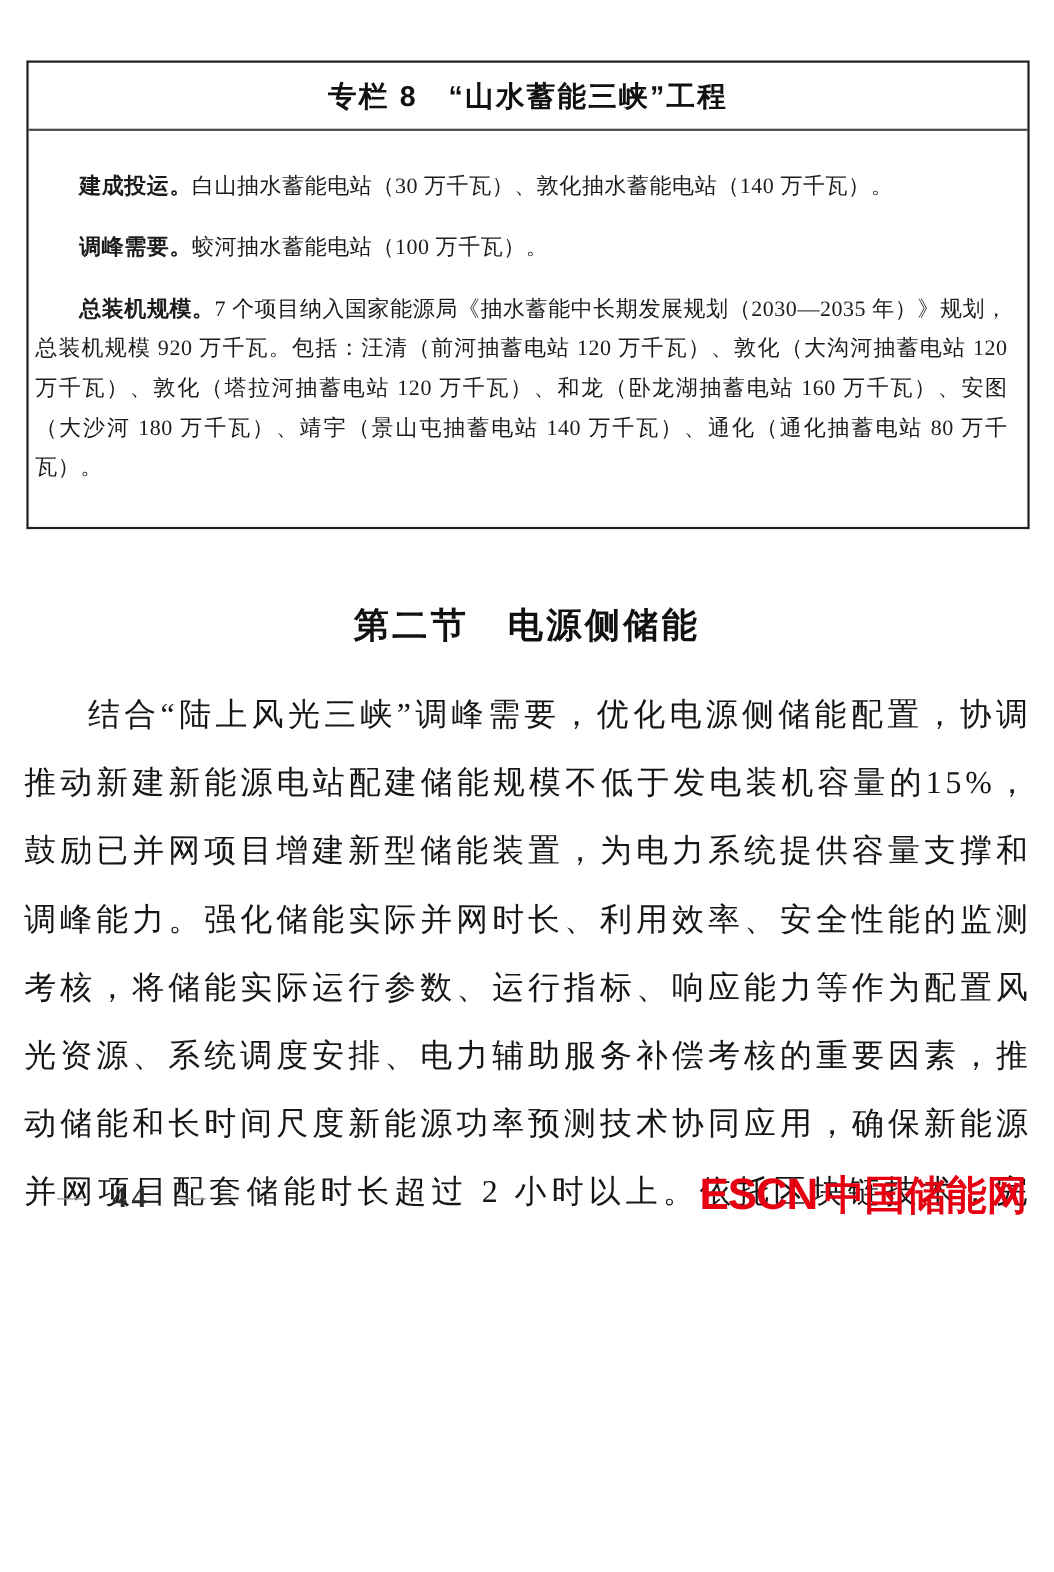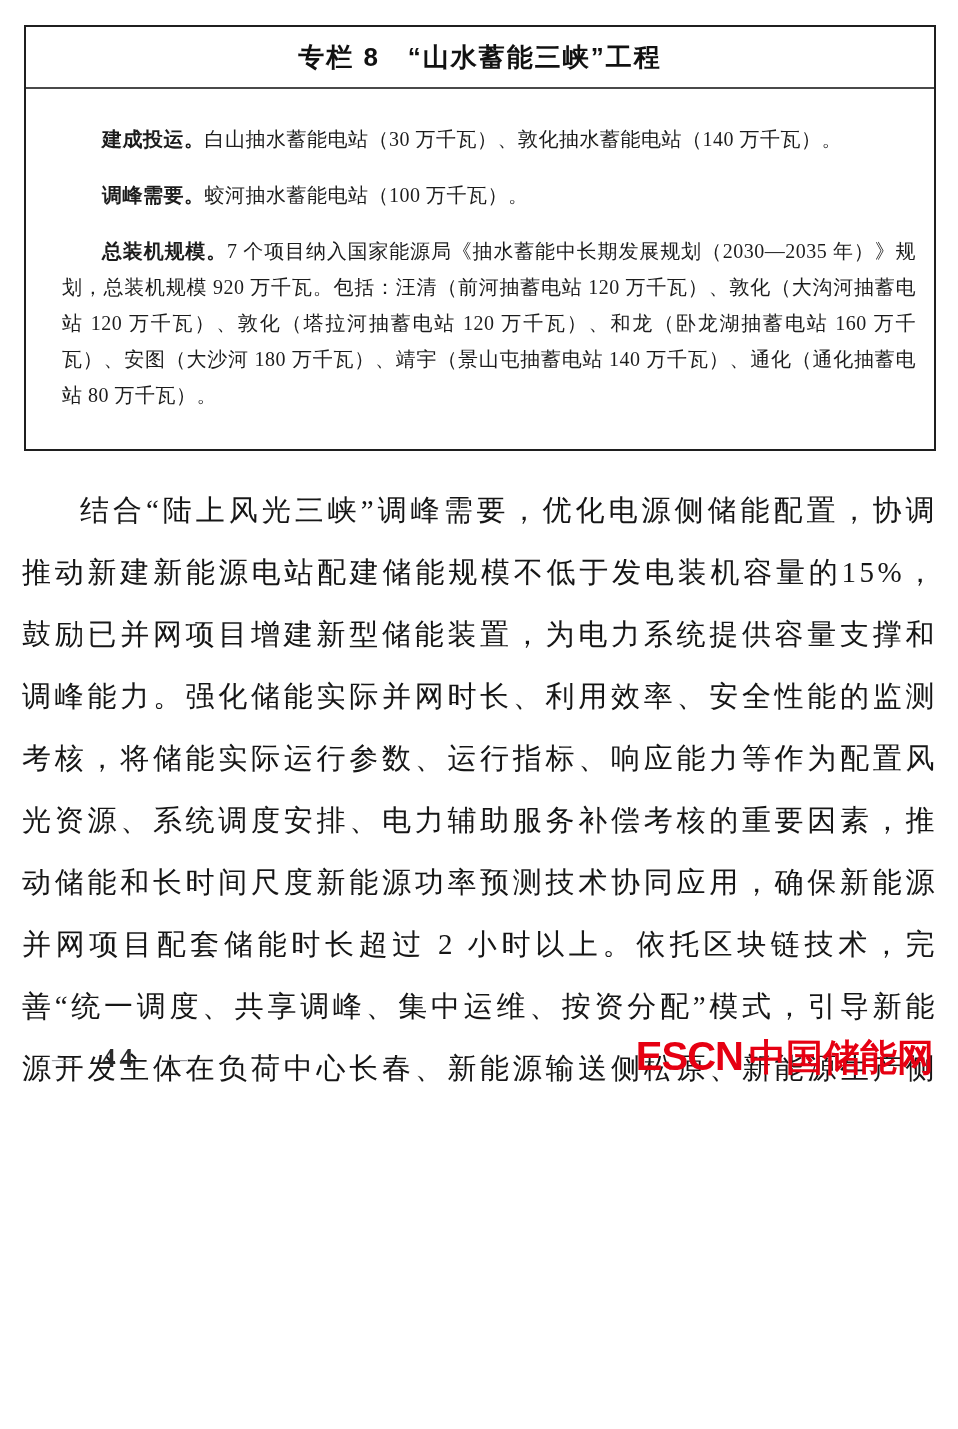--- a/index.html
+++ b/index.html
@@ -5,40 +5,41 @@
   html, body { margin: 0; padding: 0; background: #ffffff; }
   .page {
     position: relative;
     width: 958px;
     height: 1090px;
     background: #ffffff;
     overflow: hidden;
     font-family: "Liberation Serif", "DejaVu Serif", serif;
     color: #1a1a1a;
     box-sizing: border-box;
+    margin-top: 30px;
   }
 
   
   .panel {
     margin: 25px 22px 0 24px;
     border: 2px solid #1f1f1f;
     background: #ffffff;
   }
   .panel-title {
     text-align: center;
     font-family: "Liberation Sans", "DejaVu Sans", sans-serif;
     font-weight: bold;
     font-size: 26px;
     letter-spacing: 2px;
     padding: 13px 10px 12px;
     border-bottom: 2px solid #4a4a4a;
     color: #111;
   }
   .panel-body {
-    padding: 12px 18px 16px 36px;
+    padding: 12px 18px 16px 6px;
   }
   .panel-para {
     font-size: 20px;
     line-height: 36px;
     text-align: justify;
     text-justify: inter-character;
     text-indent: 2em;
     letter-spacing: 0.5px;
     color: #1c1c1c;
   }
@@ -126,20 +127,21 @@
       </p>
       <p class="panel-para">
         <span class="panel-label">调峰需要。</span><span>蛟河抽水蓄能电站（100 万千瓦）。</span>
       </p>
       <p class="panel-para">
         <span class="panel-label">总装机规模。</span><span>7 个项目纳入国家能源局《抽水蓄能中长期发展规划（2030—2035 年）》规划，总装机规模 920 万千瓦。包括：汪清（前河抽蓄电站 120 万千瓦）、敦化（大沟河抽蓄电站 120 万千瓦）、敦化（塔拉河抽蓄电站 120 万千瓦）、和龙（卧龙湖抽蓄电站 160 万千瓦）、安图（大沙河 180 万千瓦）、靖宇（景山屯抽蓄电站 140 万千瓦）、通化（通化抽蓄电站 80 万千瓦）。</span>
       </p>
     </div>
   </div>
 
+  <div class="section-heading heading-2">第二节　电源侧储能</div>
 
   <p class="body-para">结合“陆上风光三峡”调峰需要，优化电源侧储能配置，协调推动新建新能源电站配建储能规模不低于发电装机容量的15%，鼓励已并网项目增建新型储能装置，为电力系统提供容量支撑和调峰能力。强化储能实际并网时长、利用效率、安全性能的监测考核，将储能实际运行参数、运行指标、响应能力等作为配置风光资源、系统调度安排、电力辅助服务补偿考核的重要因素，推动储能和长时间尺度新能源功率预测技术协同应用，确保新能源并网项目配套储能时长超过 2 小时以上。依托区块链技术，完善“统一调度、共享调峰、集中运维、按资分配”模式，引导新能源开发主体在负荷中心长春、新能源输送侧松原、新能源生产侧白城地区，建设集中式共享储能电站。</p>
 
 
   <div class="footer">
     <div class="page-number-group">
       <span class="pn-dash">—</span>
       <span class="pn-num">44</span>
       <span class="pn-dash">—</span>
     </div>

